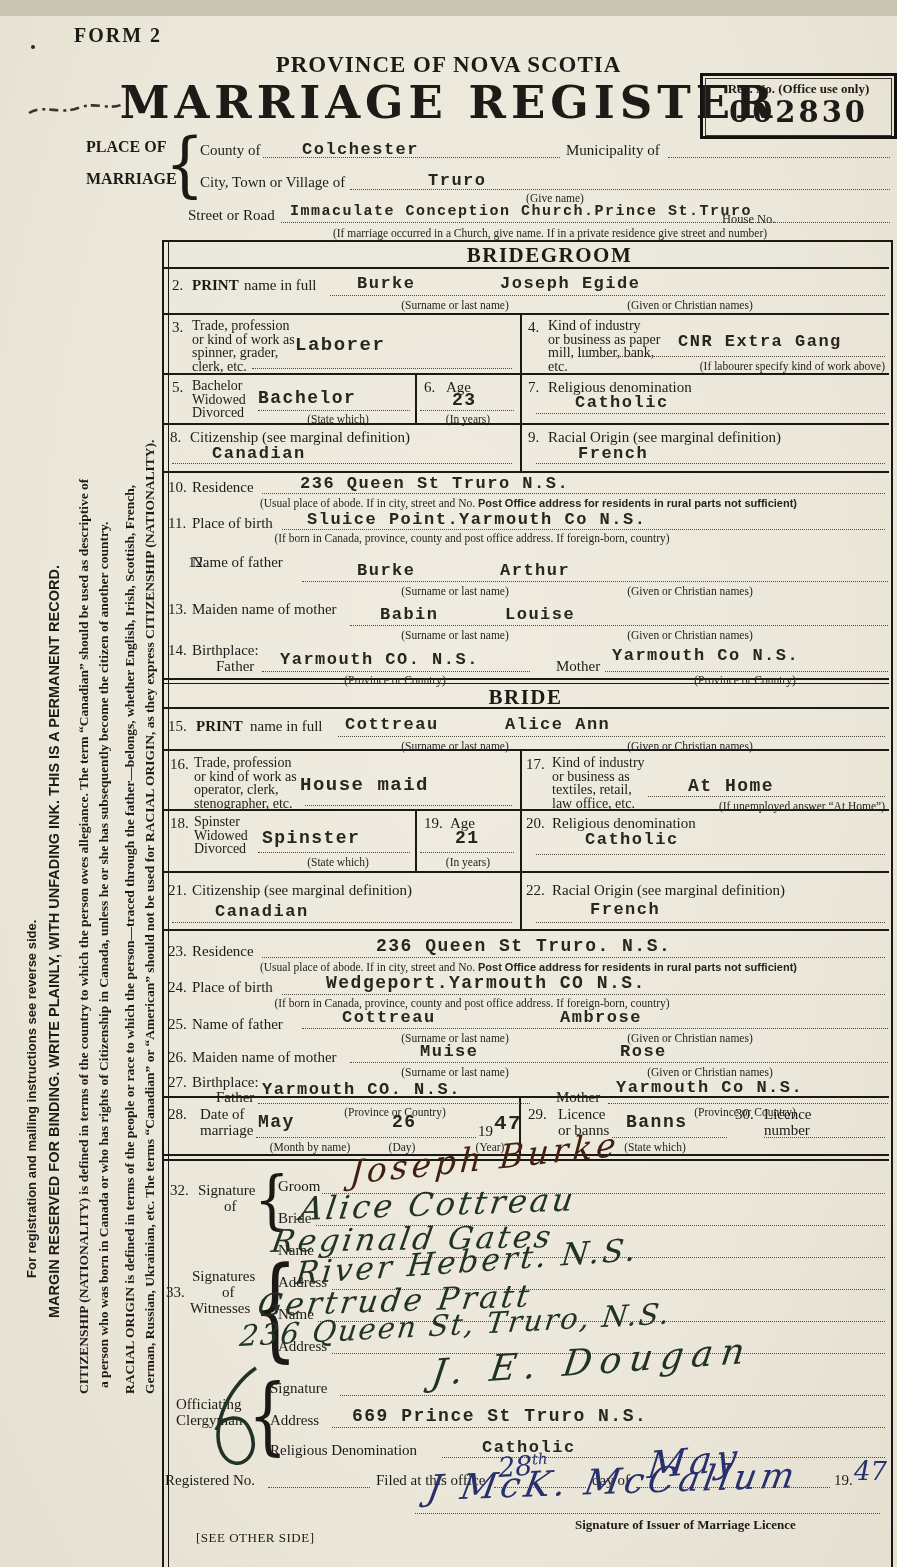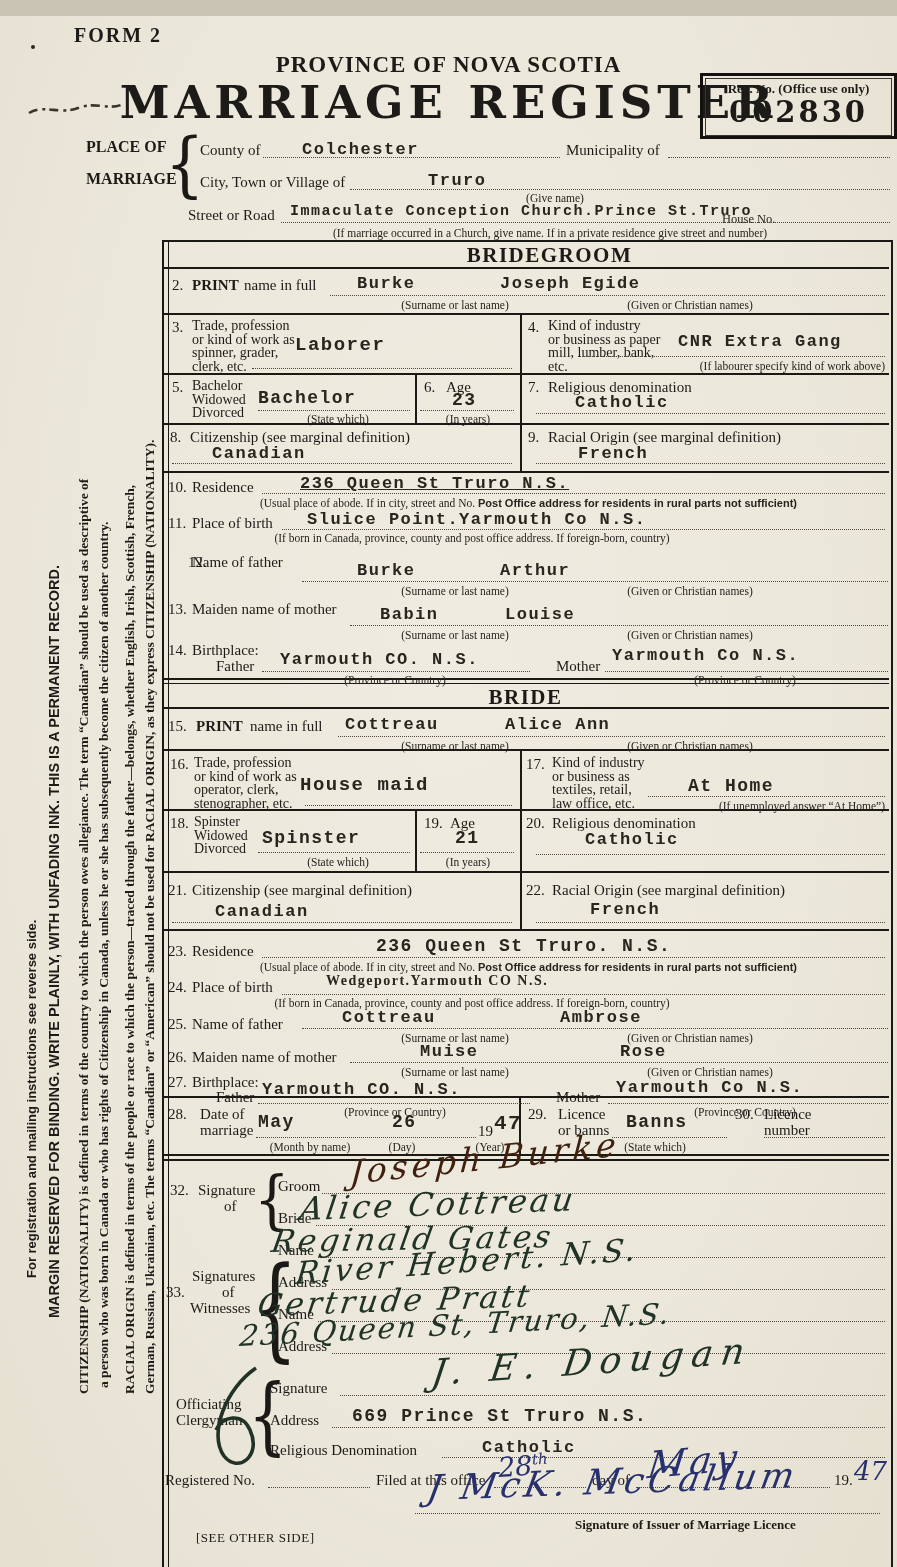--- a/index.html
+++ b/index.html
@@ -149,21 +149,21 @@
   <div class="a ty" style="left:212px;top:428px;">Canadian</div>
   <div class="a dl" style="left:172px;top:447px;width:340px;"></div>
   <div class="a num" style="left:528px;top:413px;">9.</div>
   <div class="a lb" style="left:548px;top:413px;">Racial Origin (see marginal definition)</div>
   <div class="a ty" style="left:578px;top:428px;">French</div>
   <div class="a dl" style="left:536px;top:447px;width:349px;"></div>
 
   <div class="a num" style="left:168px;top:463px;">10.</div>
   <div class="a lb" style="left:192px;top:463px;">Residence</div>
   <div class="a dl" style="left:262px;top:477px;width:623px;"></div>
-  <div class="a ty" style="left:300px;top:458px;text-decoration:underline;">236 Queen St Truro N.S.</div>
+  <div class="a ty" style="left:300px;top:458px;">236 Queen St Truro N.S.</div>
   <div class="a sbc" style="left:172px;top:481px;width:713px;">
     <span>(Usual place of abode.   If in city, street and No.</span>
     <span class="bold" style="font-family:'Liberation Sans',sans-serif;font-size:11px;">Post Office address for residents in rural parts not sufficient)</span>
   </div>
 
   <div class="a num" style="left:168px;top:499px;">11.</div>
   <div class="a lb" style="left:192px;top:499px;">Place of birth</div>
   <div class="a dl" style="left:282px;top:513px;width:603px;"></div>
   <div class="a ty" style="left:307px;top:494px;">Sluice Point.Yarmouth Co N.S.</div>
   <div class="a sbc" style="left:172px;top:516px;width:600px;">(If born in Canada, province, county and post office address.   If foreign-born, country)</div>
@@ -253,21 +253,21 @@
   <div class="a dl" style="left:262px;top:941px;width:623px;"></div>
   <div class="a ty" style="left:376px;top:920px;font-size:18px;">236 Queen St Truro. N.S.</div>
   <div class="a sbc" style="left:172px;top:945px;width:713px;">
     <span>(Usual place of abode.   If in city, street and No.</span>
     <span class="bold" style="font-family:'Liberation Sans',sans-serif;font-size:11px;">Post Office address for residents in rural parts not sufficient)</span>
   </div>
 
   <div class="a num" style="left:168px;top:963px;">24.</div>
   <div class="a lb" style="left:192px;top:963px;">Place of birth</div>
   <div class="a dl" style="left:282px;top:978px;width:603px;"></div>
-  <div class="a ty" style="left:326px;top:957px;font-size:14px;font-family:Liberation Serif, serif;">Wedgeport.Yarmouth CO  N.S.</div>
+  <div class="a ty" style="left:326px;top:957px;font-size:18px;">Wedgeport.Yarmouth CO  N.S.</div>
   <div class="a sbc" style="left:172px;top:981px;width:600px;">(If born in Canada, province, county and post office address.   If foreign-born, country)</div>
 
   <div class="a num" style="left:168px;top:1000px;">25.</div>
   <div class="a lb" style="left:192px;top:1000px;">Name of father</div>
   <div class="a dl" style="left:302px;top:1012px;width:586px;"></div>
   <div class="a ty" style="left:342px;top:992px;">Cottreau</div>
   <div class="a ty" style="left:560px;top:992px;">Ambrose</div>
   <div class="a sbc" style="left:355px;top:1016px;width:200px;">(Surname or last name)</div>
   <div class="a sbc" style="left:590px;top:1016px;width:200px;">(Given or Christian names)</div>
 

